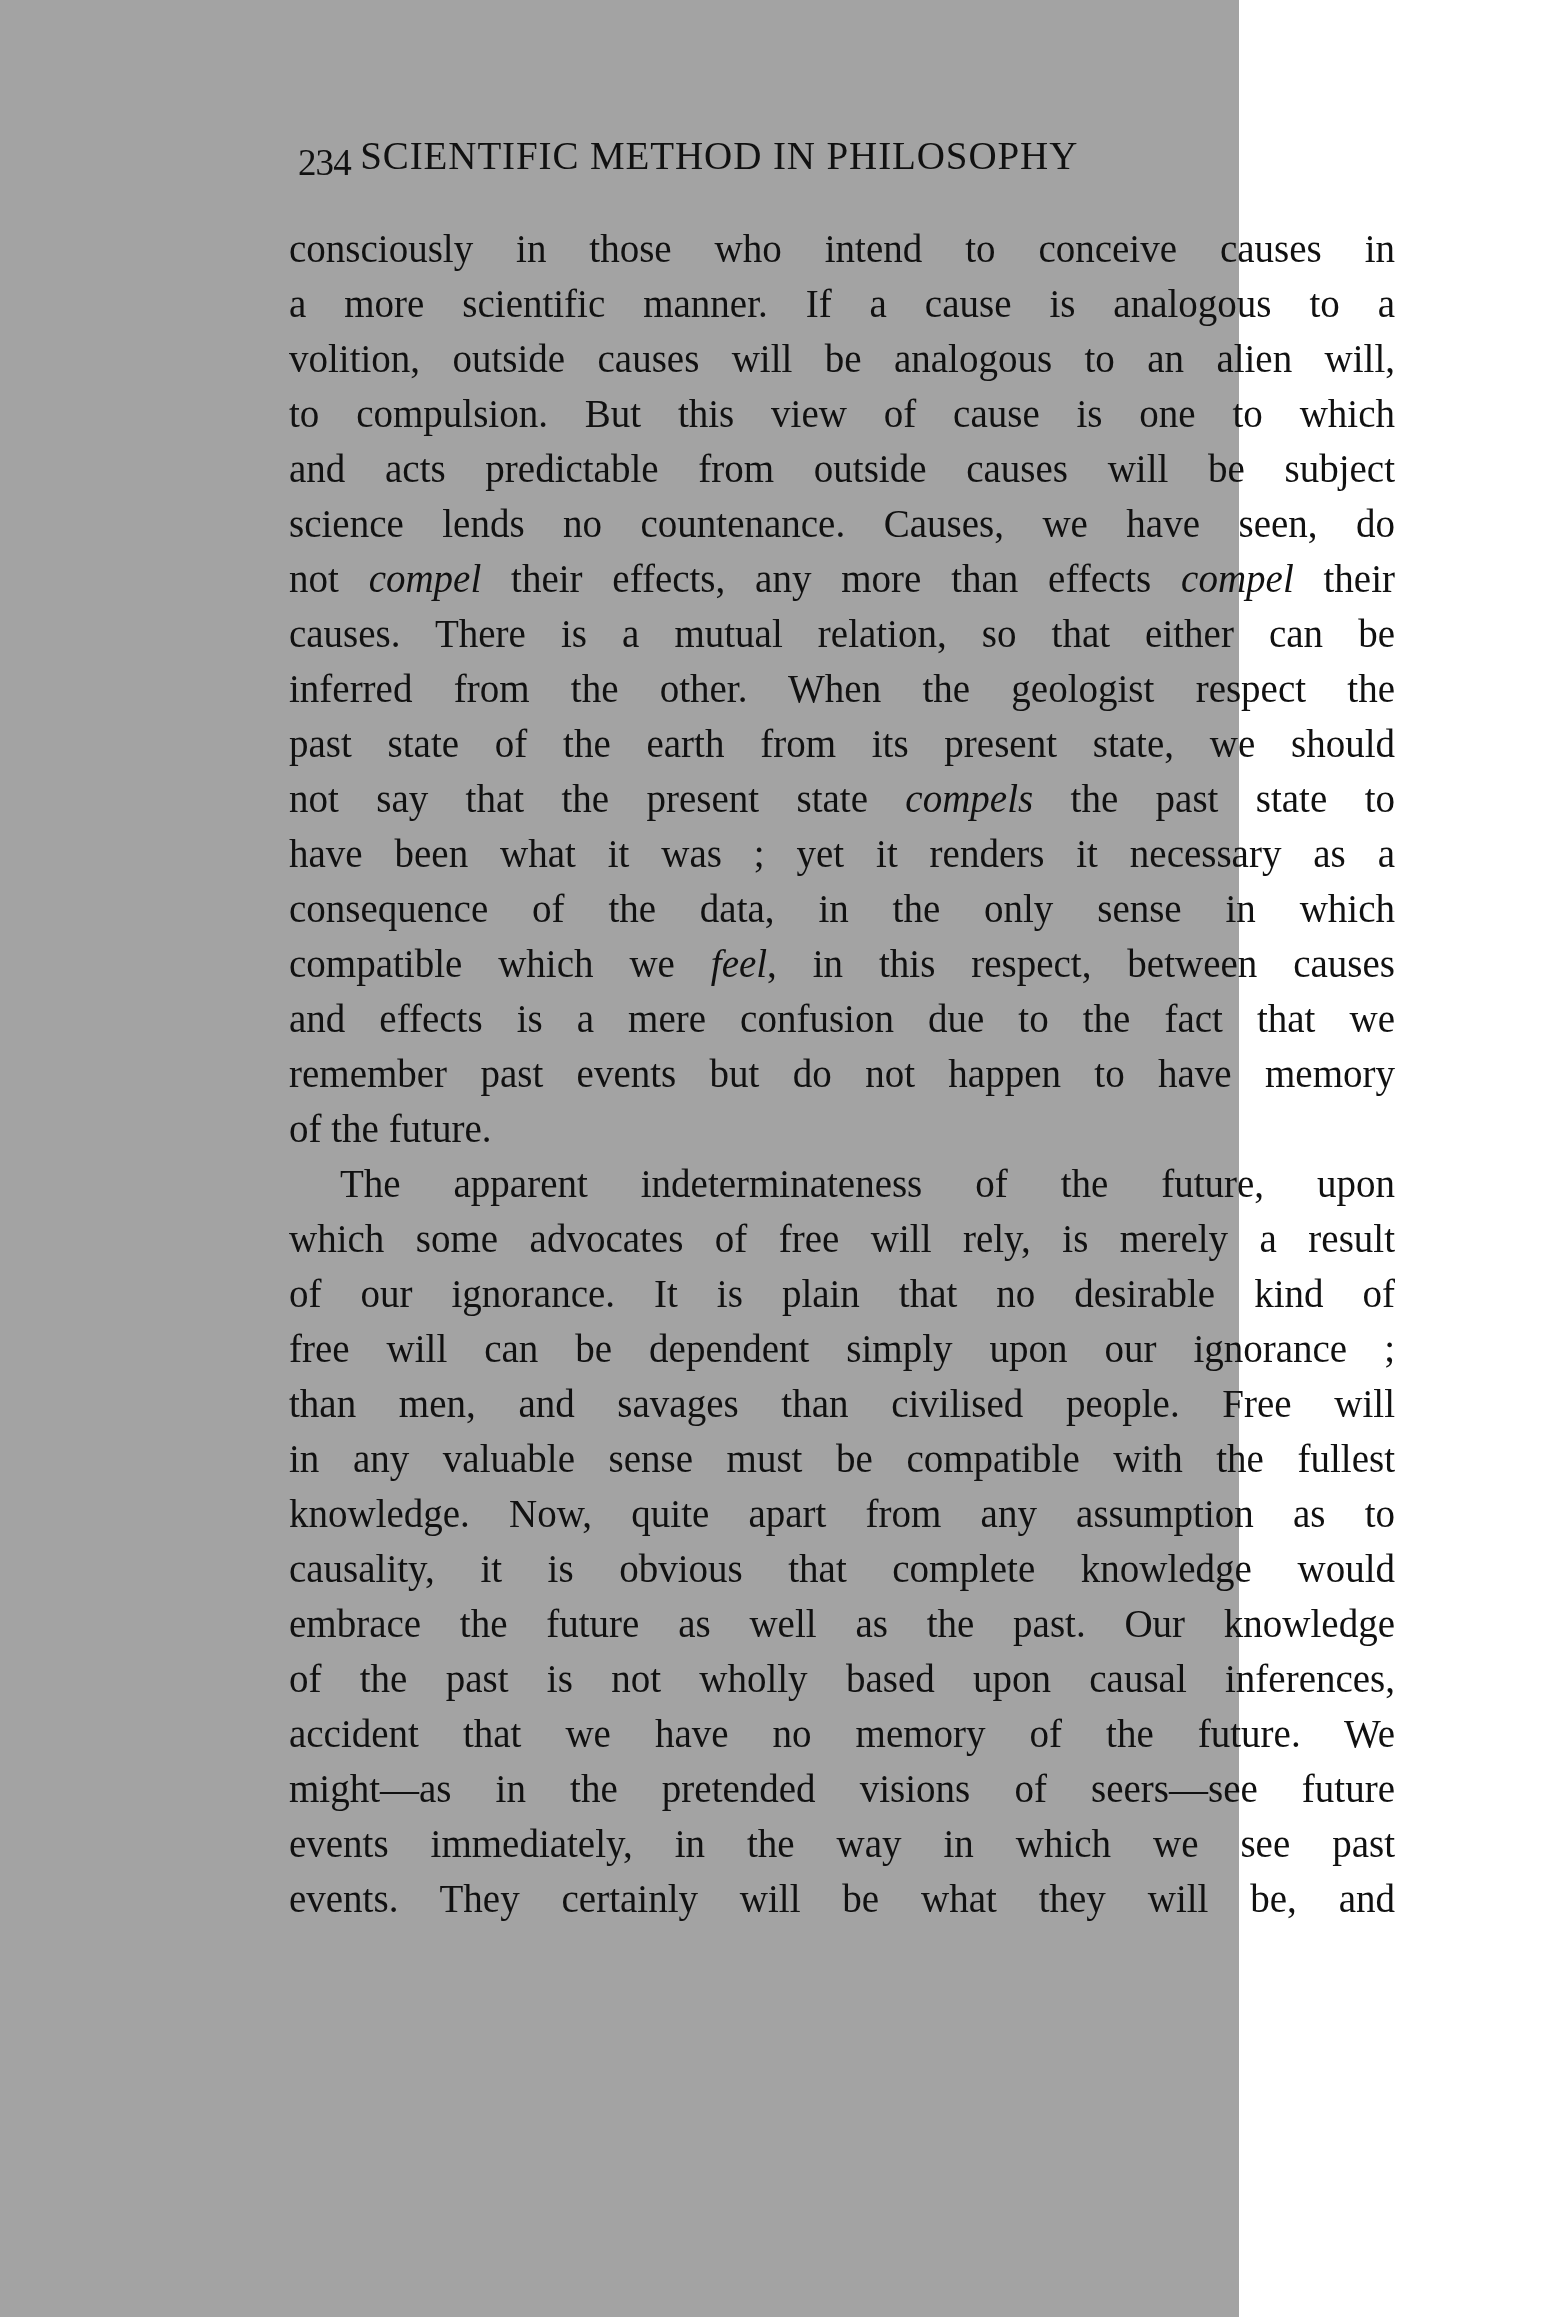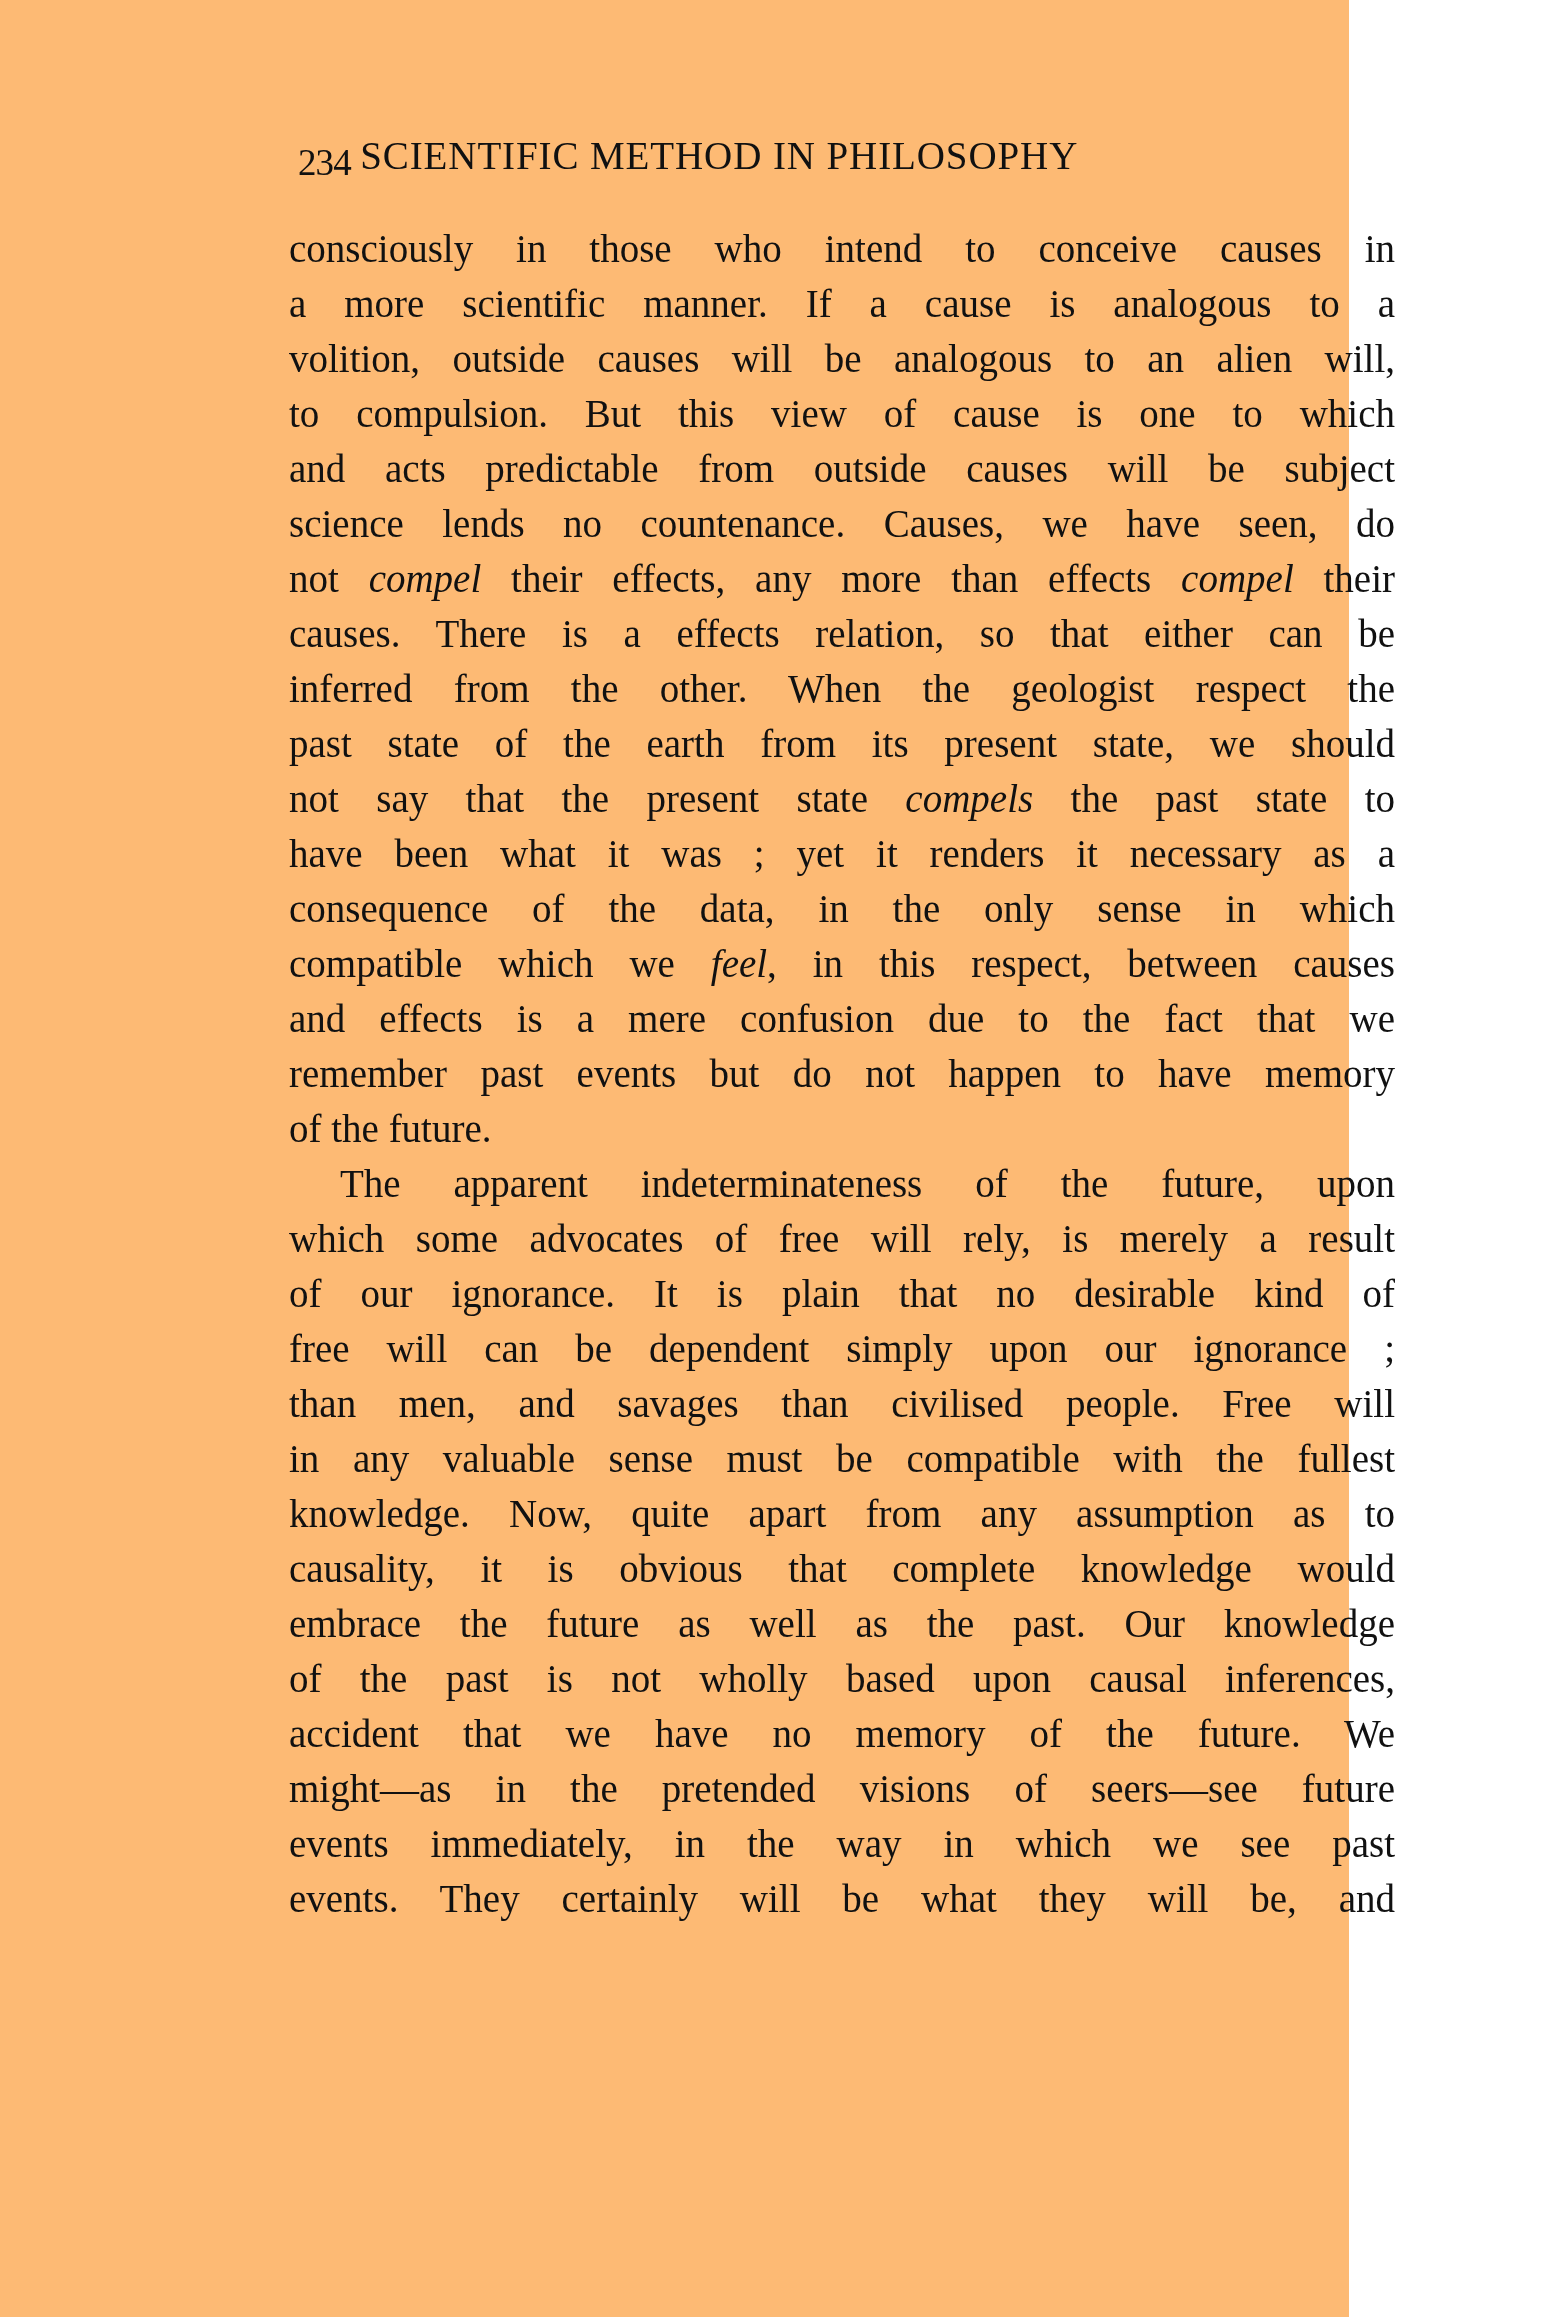--- a/index.html
+++ b/index.html
@@ -1,17 +1,17 @@
 <!DOCTYPE html>
 <html style="font-size:15px"><head>
 <meta charset="utf-8">
 <style>
   html, body { margin: 0; padding: 0; background: #ffffff; }
   body { width: 1563px; height: 2318px; position: relative; overflow: hidden; }
-  .page { position: absolute; left: 0; top: 0; width: 1349px; height: 2318px; background: #fdba74; color: #111111; }
+  .page { position: absolute; left: 0; top: 0; width: 1239px; height: 2318px; background: #a3a3a3; color: #111111; }
   .running-head {
     position: absolute; left: 298px; top: 131px; width: 1076px;
     font-family: "Liberation Serif", serif; font-size: 39px; line-height: 49px;
     letter-spacing: 0.9px; white-space: nowrap;
   }
   .running-head .pg { font-size: 37px; position: relative; top: 5.6px; margin-right: 9.4px; letter-spacing: -0.9px; }
   .body-text {
     position: absolute; left: 289px; top: 221px; width: 1106px;
     font-family: "Liberation Serif", serif; font-size: 39px;
   }
@@ -34,21 +34,21 @@
 
   <div class="body-text" id="body-text">
       <div>
         <div class="line"><span class="w">consciously in those who intend to conceive causes in</span></div>
         <div class="line"><span class="w">a more scientific manner.  If a cause is analogous to a</span></div>
         <div class="line"><span class="w">volition, outside causes will be analogous to an alien will,</span></div>
         <div class="line"><span class="w">to compulsion.  But this view of cause is one to which</span></div>
         <div class="line"><span class="w">and acts predictable from outside causes will be subject</span></div>
         <div class="line"><span class="w">science lends no countenance.  Causes, we have seen, do</span></div>
         <div class="line"><span class="w">not </span><span class="w ital">compel</span><span class="w"> their effects, any more than effects </span><span class="w ital">compel</span><span class="w"> their</span></div>
-        <div class="line"><span class="w">causes.  There is a effects relation, so that either can be</span></div>
+        <div class="line"><span class="w">causes.  There is a mutual relation, so that either can be</span></div>
         <div class="line"><span class="w">inferred from the other.  When the geologist respect the</span></div>
         <div class="line"><span class="w">past state of the earth from its present state, we should</span></div>
         <div class="line"><span class="w">not say that the present state </span><span class="w ital">compels</span><span class="w"> the past state to</span></div>
         <div class="line"><span class="w">have been what it was ; yet it renders it necessary as a</span></div>
         <div class="line"><span class="w">consequence of the data, in the only sense in which</span></div>
         <div class="line"><span class="w">compatible which we </span><span class="w ital">feel</span><span class="w">, in this respect, between causes</span></div>
         <div class="line"><span class="w">and effects is a mere confusion due to the fact that we</span></div>
         <div class="line"><span class="w">remember past events but do not happen to have memory</span></div>
         <div class="line last"><span class="w">of the future.</span></div>
       </div>

